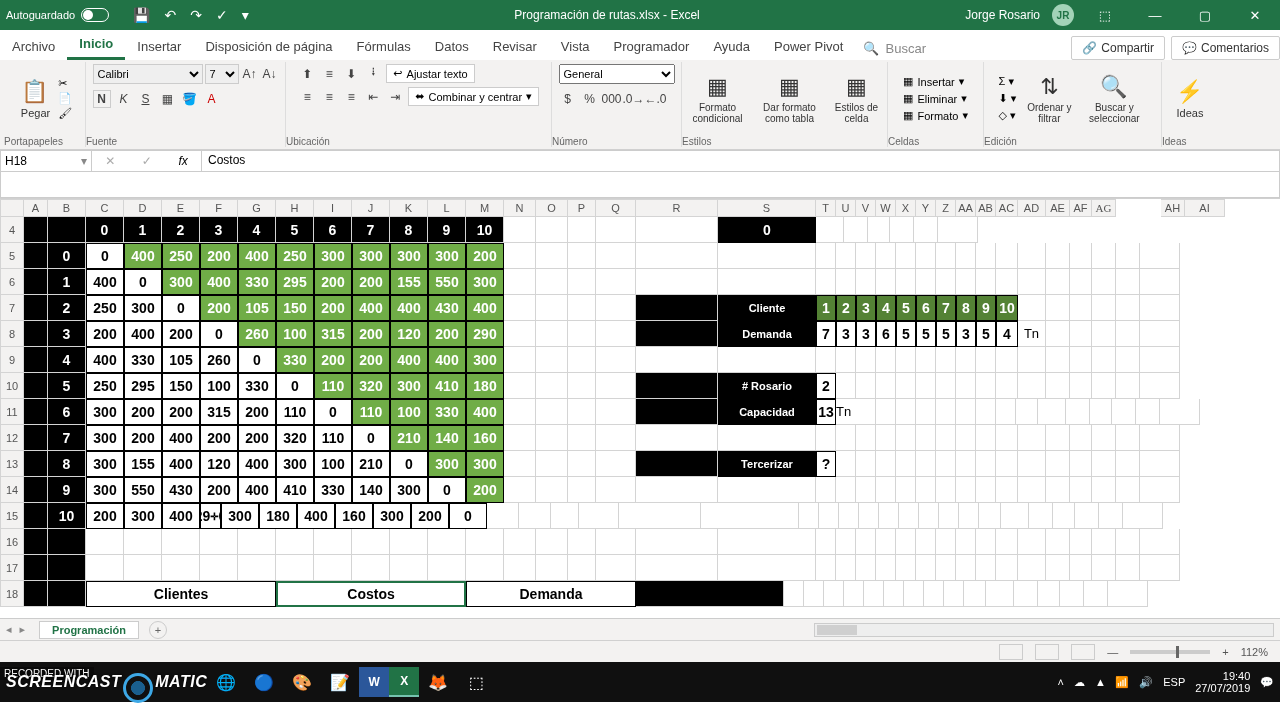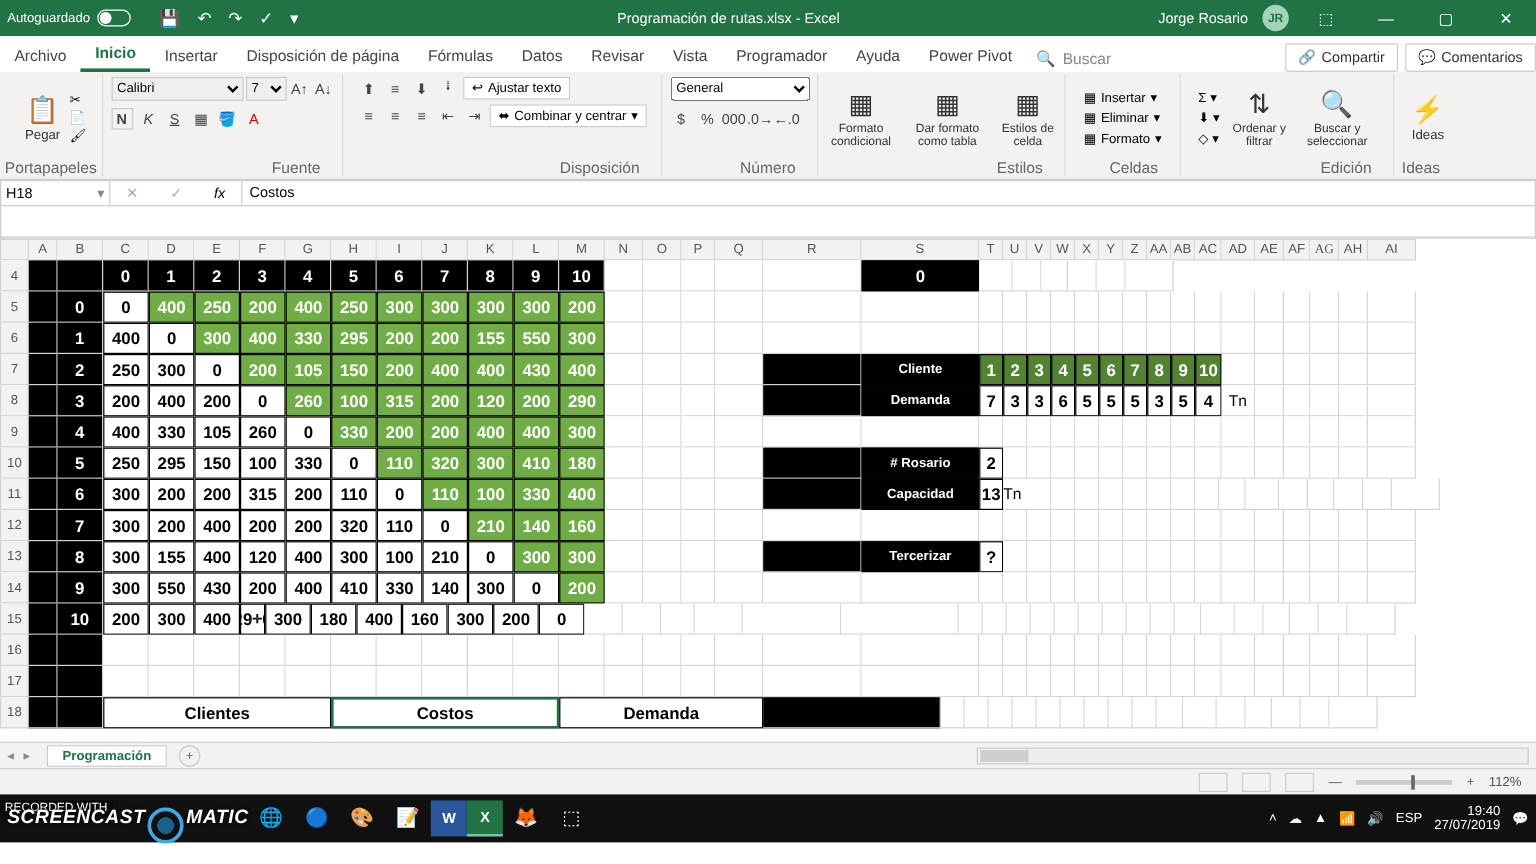--- a/index.html
+++ b/index.html
@@ -22,21 +22,21 @@
 .rtab { padding: 6px 12px; font-size: 13px; color: #444; cursor: pointer; }
 .rtab.active { color: #217346; border-bottom: 3px solid #217346; font-weight: 600; }
 .ribbon-tabs .spacer { flex: 1; }
 .ribbon-tabs .search { display: flex; align-items: center; gap: 6px; color: #888; font-size: 13px; padding: 4px 8px; }
 .ribbon-tabs .share { display: flex; gap: 6px; align-items: center; }
 .share-btn { border: 1px solid #ccc; padding: 4px 10px; font-size: 12px; border-radius: 2px; color:#333; display:flex; gap:4px; align-items:center; }
 
 
 .ribbon { height: 90px; background: #f3f2f1; border-bottom: 1px solid #d0d0d0; display:flex; padding: 2px 4px; }
 .group { border-right: 1px solid #ddd; padding: 2px 8px 14px 8px; display:flex; flex-direction: column; align-items:center; justify-content:space-between; position:relative; font-size:11px; }
-.group .label { position:absolute; bottom:0; left:0; right:18px; text-align:right; color:#666; font-size:13px; }
+.group .label { position:absolute; bottom:0; left:0; right:18px; text-align:left; color:#666; font-size:10px; }
 .group .body { display:flex; align-items:center; gap:4px; height: 70px; }
 .btncol { display:flex; flex-direction:column; gap:2px; font-size:11px; }
 .bigbtn { display:flex; flex-direction:column; align-items:center; gap:2px; padding:2px 4px; font-size:11px; color:#333; }
 .bigbtn .ico { font-size: 22px; }
 .fontsel { display:flex; gap:2px; align-items:center; }
 .fontsel select, .fontsel input { font-size: 11px; height: 20px; border: 1px solid #ccc; }
 .toolrow { display:flex; gap:4px; align-items:center; }
 .toolico { width:18px; height:18px; display:flex; align-items:center; justify-content:center; font-size:12px; color:#444; border:1px solid transparent; }
 .toolico.boxed { border:1px solid #ccc; }
 .wrap-btn { border:1px solid #ccc; padding:2px 6px; font-size:11px; display:flex; gap:4px; align-items:center; background:#fff; }
@@ -206,21 +206,21 @@
         <span class="toolico">≡</span>
         <span class="toolico">⇤</span>
         <span class="toolico">⇥</span>
         <div class="wrap-btn">
             <span>⬌</span>
             <span>Combinar y centrar</span>
             <span>▾</span>
           </div>
       </div>
     </div>
-    <div class="label">Disposición</div>
+    <div class="label">Ubicación</div>
   </div>
   <div class="group" style="width:130px">
     <div class="body" style="flex-direction:column; gap:6px; align-items:flex-start">
       <select style="width:116px; height:20px; font-size:11px"><option>General</option></select>
       <div class="toolrow">
         <span class="toolico">$</span>
         <span class="toolico">%</span>
         <span class="toolico">000</span>
         <span class="toolico">.0→</span>
         <span class="toolico">←.0</span>
@@ -343,21 +343,21 @@
       <div class="colhead" style="width: 20px;">X</div>
       <div class="colhead" style="width: 20px;">Y</div>
       <div class="colhead" style="width: 20px;">Z</div>
       <div class="colhead" style="width: 20px;">AA</div>
       <div class="colhead" style="width: 20px;">AB</div>
       <div class="colhead" style="width: 22px;">AC</div>
       <div class="colhead" style="width: 28px;">AD</div>
       <div class="colhead" style="width: 24px;">AE</div>
       <div class="colhead" style="width: 22px;">AF</div>
       <div class="colhead" style="width: 24px; font-family: Liberation Serif, serif;">AG</div>
-      <div class="colhead" style="width: 24px;">AH</div>
+      <div class="colhead" style="width: 24px; margin-left: 45px;">AH</div>
       <div class="colhead" style="width: 40px;">AI</div>
     </div>
   <div class="rows" id="rows">
       <div class="row">
         <div class="rowhead">4</div>
         <div class="cell black" style="width: 24px;"></div>
         <div class="cell black" style="width: 38px;"></div>
         <div class="cell black bold" style="width: 38px;">0</div>
         <div class="cell black bold" style="width: 38px;">1</div>
         <div class="cell black bold" style="width: 38px;">2</div>

